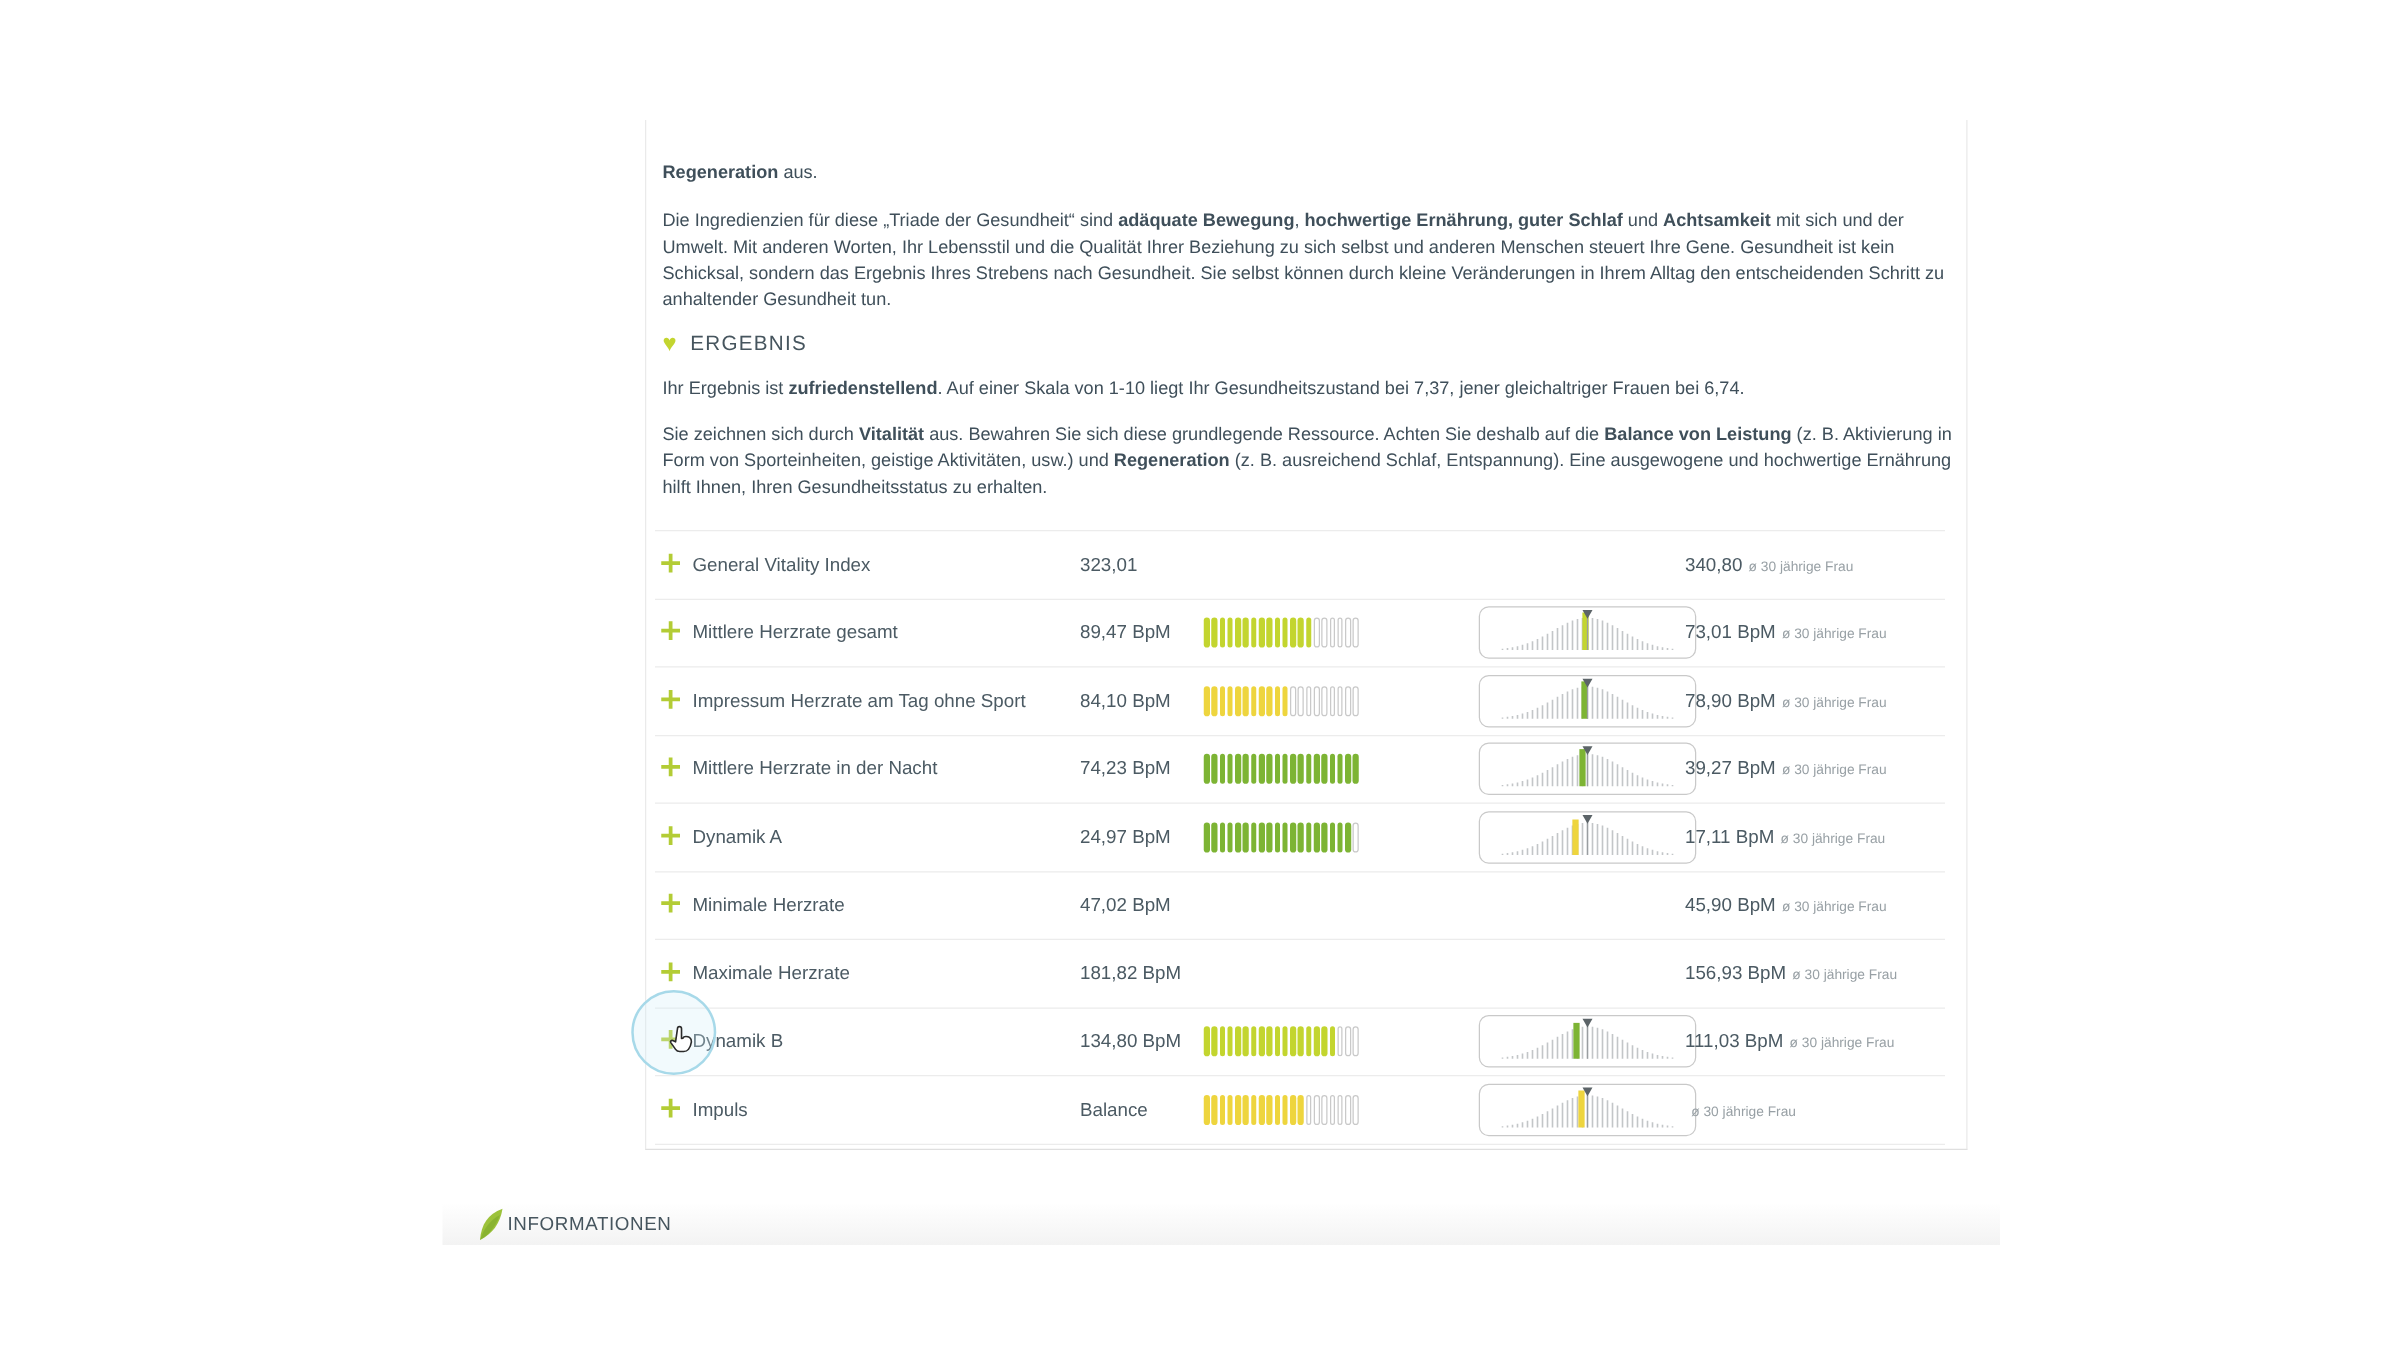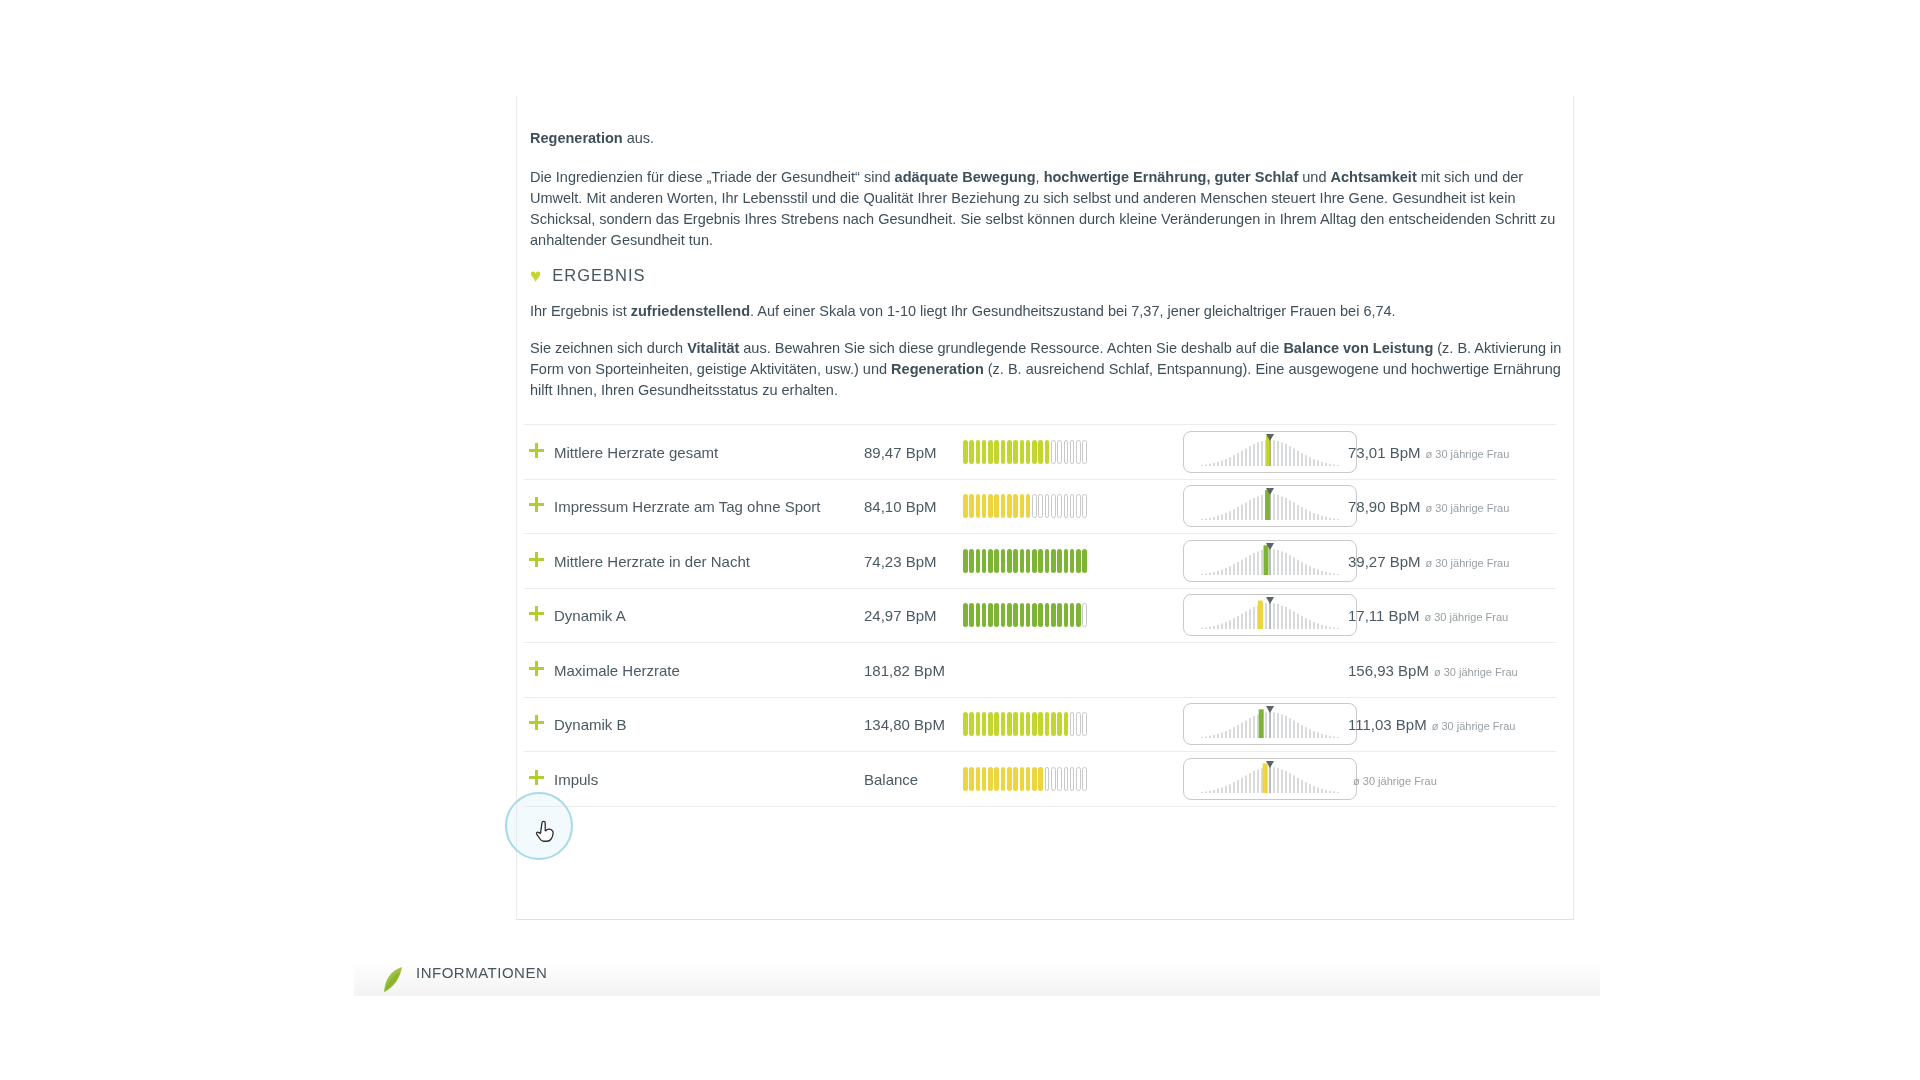--- a/index.html
+++ b/index.html
@@ -45,41 +45,49 @@
   
   .ring{
     position:absolute;left:505px;top:792px;width:64px;height:64px;border-radius:50%;
     border:2px solid #a7d9e9;background:rgba(210,238,247,0.28);
   }
   .cursor{position:absolute;left:532px;top:820px;width:26px;height:26px;}
 
   
   .footer{position:absolute;left:354px;top:962px;width:1246px;height:118px;}
   .footer-grad{position:absolute;left:0;top:0;width:100%;height:34px;background:linear-gradient(#ffffff,#f3f3f3);}
-  .footer-head{position:absolute;left:24px;top:2px;display:flex;align-items:flex-start;gap:10px;}
+  .footer-head{position:absolute;left:24px;top:2px;display:flex;align-items:center;}
   .footer-title{font-size:15px;letter-spacing:0.5px;color:#46555e;}
   .footer-links{position:absolute;left:0;top:34px;width:100%;height:23px;background:#e9e9e9;border-bottom:1px solid #dcdcdc;}
   .flink{position:absolute;top:4px;font-size:12.5px;color:#46555e;text-decoration:none;cursor:pointer;}
 </style>
 </head>
 <body>
 
 <div class="content-panel"></div>
 
 <p class="txt frag"><span class="b">Regeneration</span><span> aus.</span></p>
 <p class="txt para1"><span>Die Ingredienzien für diese „Triade der Gesundheit“ sind </span><span class="b">adäquate Bewegung</span><span>, </span><span class="b">hochwertige Ernährung, guter Schlaf</span><span> und </span><span class="b">Achtsamkeit</span><span> mit sich und der Umwelt. Mit anderen Worten, Ihr Lebensstil und die Qualität Ihrer Beziehung zu sich selbst und anderen Menschen steuert Ihre Gene. Gesundheit ist kein Schicksal, sondern das Ergebnis Ihres Strebens nach Gesundheit. Sie selbst können durch kleine Veränderungen in Ihrem Alltag den entscheidenden Schritt zu anhaltender Gesundheit tun.</span></p>
 
 <div class="section-head">
   <span class="heart" style="color: rgb(195, 213, 47);">♥</span>
   <h2 class="section-title">ERGEBNIS</h2>
 </div>
 <p class="txt p1"><span>Ihr Ergebnis ist </span><span class="b">zufriedenstellend</span><span>. Auf einer Skala von 1-10 liegt Ihr Gesundheitszustand bei 7,37, jener gleichaltriger Frauen bei 6,74.</span></p>
 <p class="txt p2"><span>Sie zeichnen sich durch </span><span class="b">Vitalität</span><span> aus. Bewahren Sie sich diese grundlegende Ressource. Achten Sie deshalb auf die </span><span class="b">Balance von Leistung</span><span> (z. B. Aktivierung in Form von Sporteinheiten, geistige Aktivitäten, usw.) und </span><span class="b">Regeneration</span><span> (z. B. ausreichend Schlaf, Entspannung). Eine ausgewogene und hochwertige Ernährung hilft Ihnen, Ihren Gesundheitsstatus zu erhalten.</span></p>
 
 <div class="metrics">
+    <div class="row">
+      <div class="cell plusbtn"><svg width="17" height="17" viewBox="0 0 17 17">
+          <path d="M7 1h3v6h6v3h-6v6H7v-6H1V7h6z" fill="#b3cc35"></path>
+        </svg></div>
+      <div class="cell label">General Vitality Index</div>
+      <div class="cell value">323,01</div>
+      <div class="cell rightgrp"><span>340,80</span><span class="avg-suffix">ø 30 jährige Frau</span></div>
+    </div>
     <div class="row">
       <div class="cell plusbtn"><svg width="17" height="17" viewBox="0 0 17 17">
           <path d="M7 1h3v6h6v3h-6v6H7v-6H1V7h6z" fill="#b3cc35"></path>
         </svg></div>
       <div class="cell label">Mittlere Herzrate gesamt</div>
       <div class="cell value">89,47 BpM</div>
       <div class="cell bar">
         <span class="seg" style="background: rgb(195, 213, 47);"></span>
         <span class="seg" style="background: rgb(195, 213, 47);"></span>
         <span class="seg" style="background: rgb(195, 213, 47);"></span>
@@ -350,20 +358,28 @@
           <rect x="73.9" y="5.6" width="5" height="28.4" fill="#eed53e"></rect>
           <line x1="86" y1="3" x2="86" y2="34" stroke="#9a9ea1" stroke-width="1"></line>
           <polygon points="82,2 90,2 86,9" fill="#5c6468"></polygon>
         </svg></div>
       <div class="cell rightgrp"><span>17,11 BpM</span><span class="avg-suffix">ø 30 jährige Frau</span></div>
     </div>
     <div class="row">
       <div class="cell plusbtn"><svg width="17" height="17" viewBox="0 0 17 17">
           <path d="M7 1h3v6h6v3h-6v6H7v-6H1V7h6z" fill="#b3cc35"></path>
         </svg></div>
+      <div class="cell label">Minimale Herzrate</div>
+      <div class="cell value">47,02 BpM</div>
+      <div class="cell rightgrp"><span>45,90 BpM</span><span class="avg-suffix">ø 30 jährige Frau</span></div>
+    </div>
+    <div class="row">
+      <div class="cell plusbtn"><svg width="17" height="17" viewBox="0 0 17 17">
+          <path d="M7 1h3v6h6v3h-6v6H7v-6H1V7h6z" fill="#b3cc35"></path>
+        </svg></div>
       <div class="cell label">Maximale Herzrate</div>
       <div class="cell value">181,82 BpM</div>
       <div class="cell rightgrp"><span>156,93 BpM</span><span class="avg-suffix">ø 30 jährige Frau</span></div>
     </div>
     <div class="row">
       <div class="cell plusbtn"><svg width="17" height="17" viewBox="0 0 17 17">
           <path d="M7 1h3v6h6v3h-6v6H7v-6H1V7h6z" fill="#b3cc35"></path>
         </svg></div>
       <div class="cell label">Dynamik B</div>
       <div class="cell value">134,80 BpM</div>

